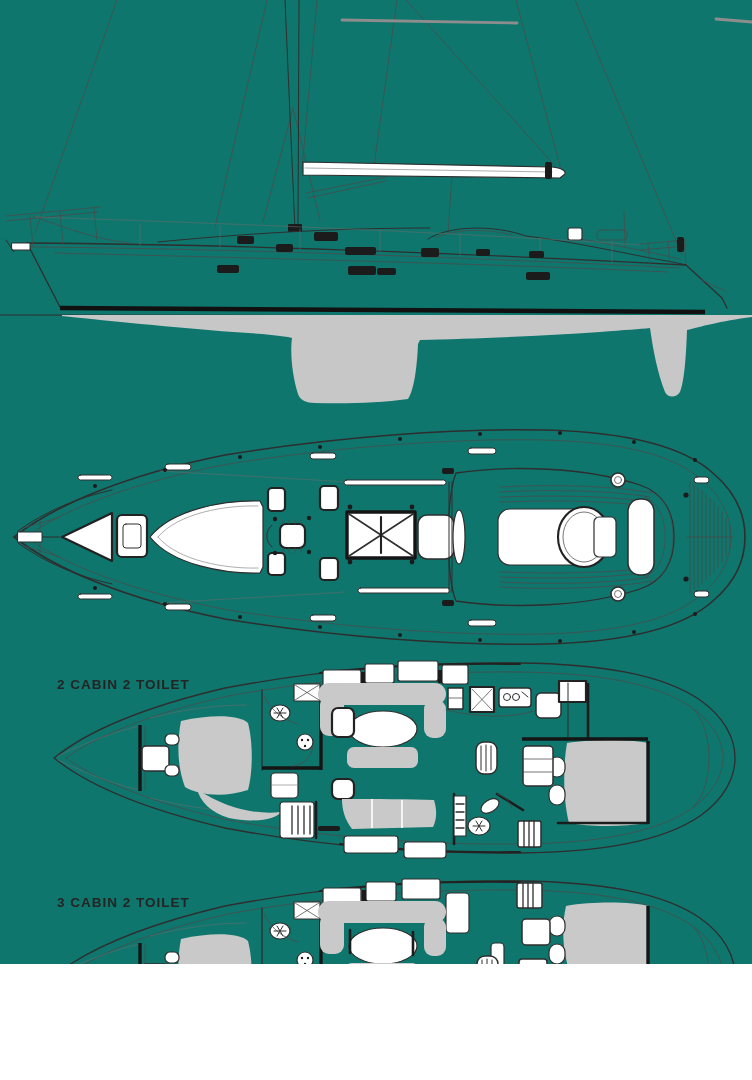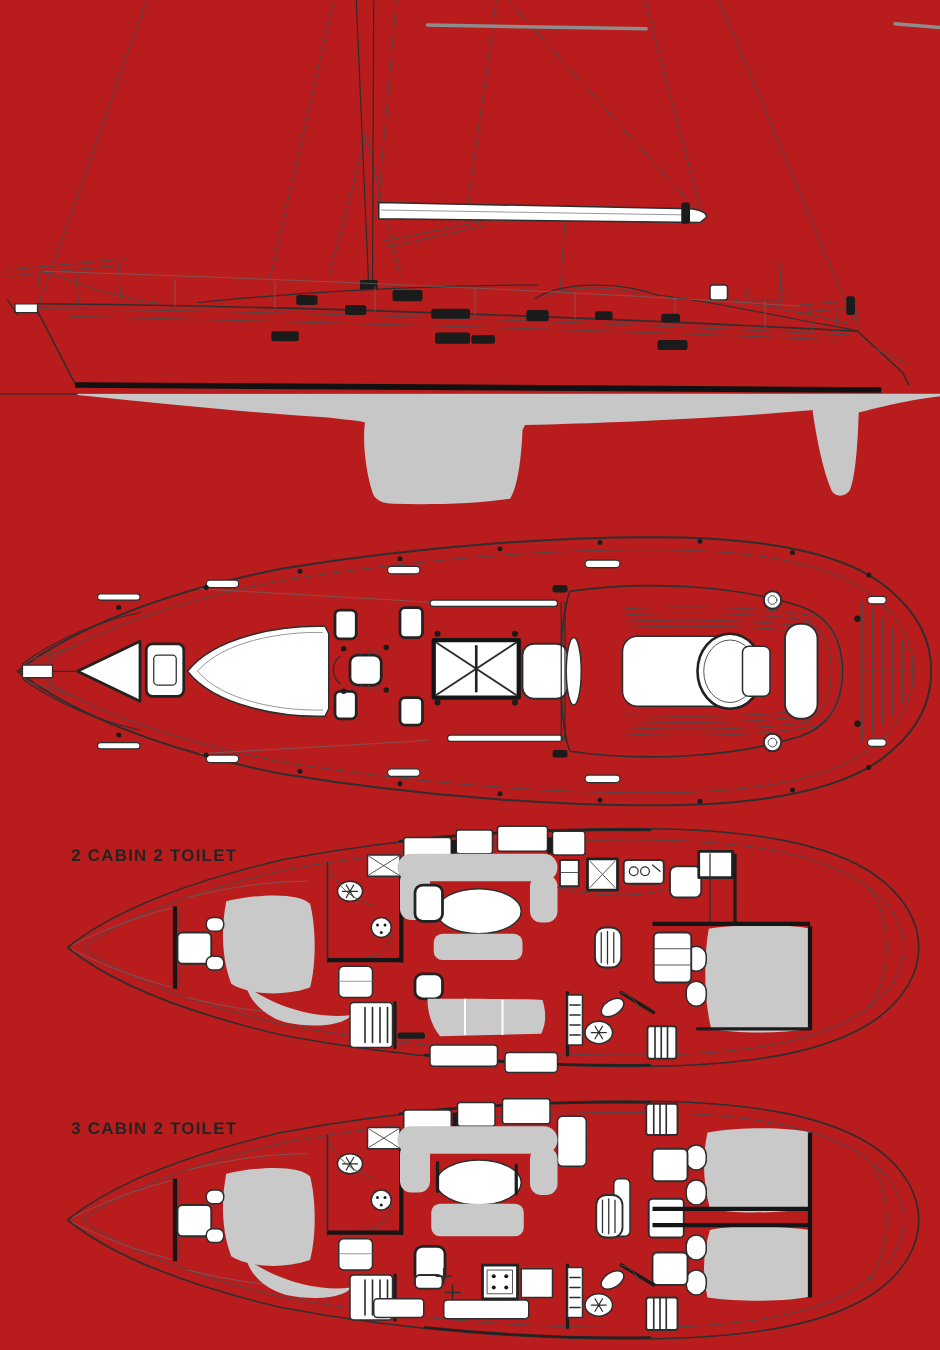--- a/index.html
+++ b/index.html
@@ -1,16 +1,16 @@
 <!DOCTYPE html>
 <html><head>
 <meta charset="utf-8">
 <style>
   html,body{margin:0;padding:0;background:#ffffff;}
-  .stage{position:relative;width:752px;height:1080px;background:#b91c1c;overflow:hidden;
+  .stage{position:relative;width:752px;height:964px;background:#0f766e;overflow:hidden;
          font-family:"Liberation Sans", sans-serif;}
   svg{display:block}
   
   .s05{fill:none;stroke:#6a6a6a;stroke-width:.55;stroke-linecap:round;stroke-linejoin:round}
   .s07{fill:none;stroke:#4a4a4a;stroke-width:.75;stroke-linecap:round;stroke-linejoin:round}
   .s1{fill:none;stroke:#2e2e2e;stroke-width:1;stroke-linecap:round;stroke-linejoin:round}
   .s12{fill:none;stroke:#2e2e2e;stroke-width:1.3;stroke-linecap:round;stroke-linejoin:round}
   .s15{fill:none;stroke:#2e2e2e;stroke-width:1.6;stroke-linecap:round;stroke-linejoin:round}
   .s2{fill:none;stroke:#222;stroke-width:2.1;stroke-linecap:round;stroke-linejoin:round}
   .s25{fill:none;stroke:#1c1c1c;stroke-width:2.6;stroke-linecap:round;stroke-linejoin:round}

